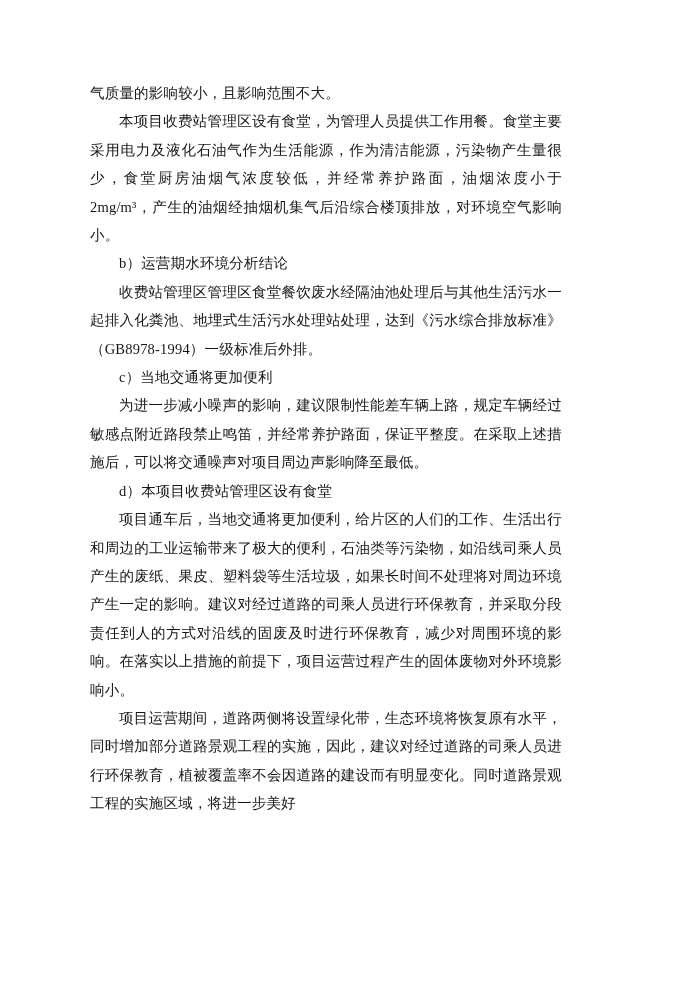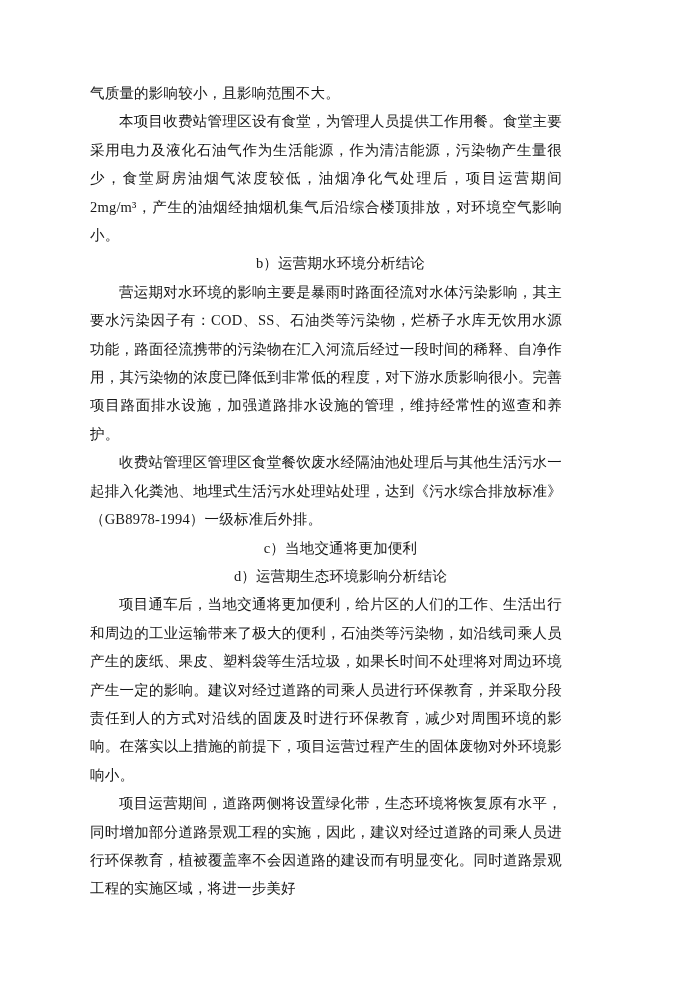--- a/index.html
+++ b/index.html
@@ -32,29 +32,29 @@
     text-align: justify;
     text-justify: inter-character;
     text-align-last: left;
     text-indent: 2em;
   }
   .no-indent {
     text-indent: 0;
   }
   .heading {
     text-indent: 2em;
-    text-align: center;
+    text-align: left;
   }
 </style>
 </head>
 <body>
 
 <div class="page">
   <p class="para no-indent">气质量的影响较小，且影响范围不大。</p>
-  <p class="para">本项目收费站管理区设有食堂，为管理人员提供工作用餐。食堂主要采用电力及液化石油气作为生活能源，作为清洁能源，污染物产生量很少，食堂厨房油烟气浓度较低，油烟净化气处理后，项目运营期间 2mg/m³，产生的油烟经抽烟机集气后沿综合楼顶排放，对环境空气影响小。</p>
+  <p class="para">本项目收费站管理区设有食堂，为管理人员提供工作用餐。食堂主要采用电力及液化石油气作为生活能源，作为清洁能源，污染物产生量很少，食堂厨房油烟气浓度较低，并经常养护路面，油烟浓度小于 2mg/m³，产生的油烟经抽烟机集气后沿综合楼顶排放，对环境空气影响小。</p>
   <p class="heading">b）运营期水环境分析结论</p>
-  <p class="para">营运期对水环境的影响主要是暴雨时路面径流对水体污染影响，其主要水污染因子有：COD、SS、石油类等污染物，烂桥子水库无饮用水源功能，路面径流携带的污染物在汇入河流后经过一段时间的稀释、自净作用，其污染物的浓度已降低到非常低的程度，对下游水质影响很小。完善项目路面排水设施，加强道路排水设施的管理，维持经常性的巡查和养护。</p>
   <p class="para">收费站管理区管理区食堂餐饮废水经隔油池处理后与其他生活污水一起排入化粪池、地埋式生活污水处理站处理，达到《污水综合排放标准》（GB8978-1994）一级标准后外排。</p>
   <p class="heading">c）当地交通将更加便利</p>
-  <p class="heading">d）运营期生态环境影响分析结论</p>
+  <p class="para">为进一步减小噪声的影响，建议限制性能差车辆上路，规定车辆经过敏感点附近路段禁止鸣笛，并经常养护路面，保证平整度。在采取上述措施后，可以将交通噪声对项目周边声影响降至最低。</p>
+  <p class="heading">d）本项目收费站管理区设有食堂</p>
   <p class="para">项目通车后，当地交通将更加便利，给片区的人们的工作、生活出行和周边的工业运输带来了极大的便利，石油类等污染物，如沿线司乘人员产生的废纸、果皮、塑料袋等生活垃圾，如果长时间不处理将对周边环境产生一定的影响。建议对经过道路的司乘人员进行环保教育，并采取分段责任到人的方式对沿线的固废及时进行环保教育，减少对周围环境的影响。在落实以上措施的前提下，项目运营过程产生的固体废物对外环境影响小。</p>
   <p class="para">项目运营期间，道路两侧将设置绿化带，生态环境将恢复原有水平，同时增加部分道路景观工程的实施，因此，建议对经过道路的司乘人员进行环保教育，植被覆盖率不会因道路的建设而有明显变化。同时道路景观工程的实施区域，将进一步美好</p>
 </div>
 
 </body></html>

